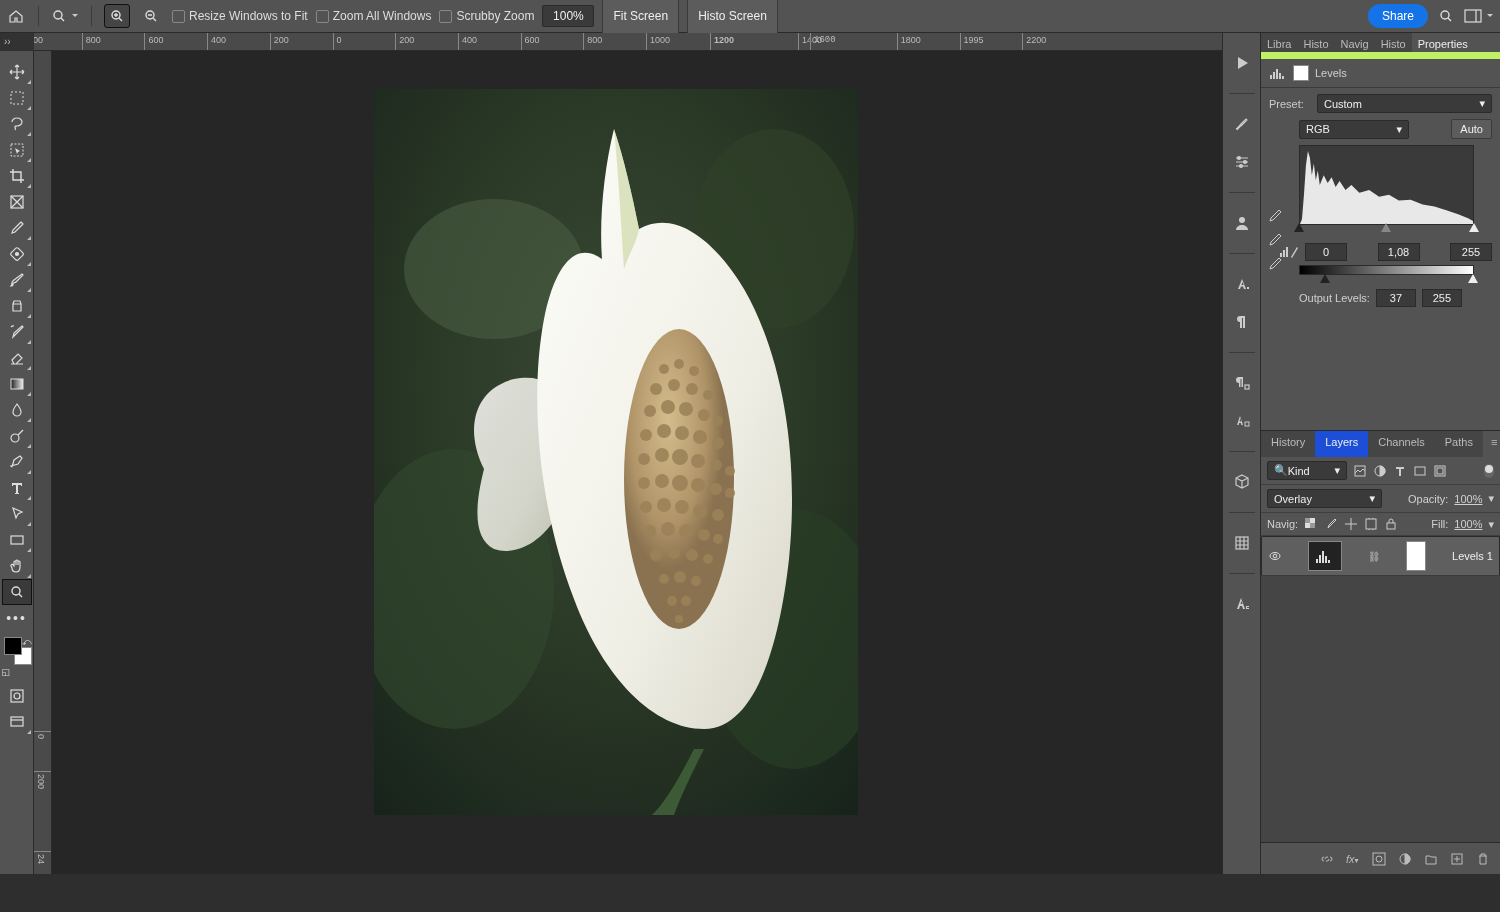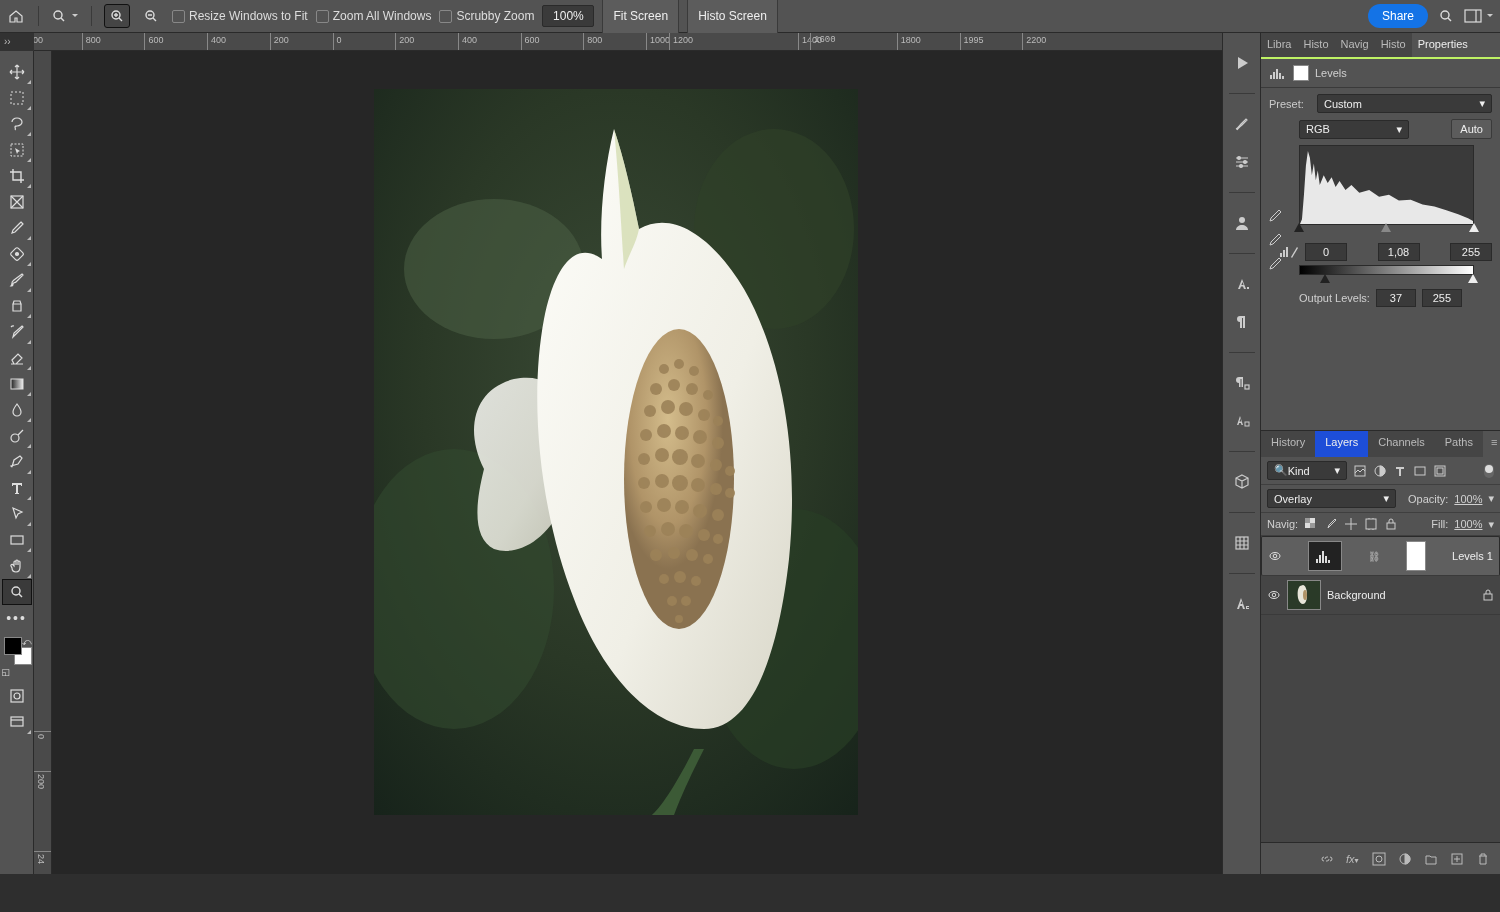--- a/index.html
+++ b/index.html
@@ -27,21 +27,21 @@
 .toolbar .fg{position:absolute;top:0;left:2px;width:18px;height:18px;background:#000;border:1px solid #888}
 .toolbar .bg{position:absolute;top:10px;left:12px;width:18px;height:18px;background:#fff;border:1px solid #888}
 .toolbar .swapic{position:absolute;top:0;right:0;font-size:9px;color:#ddd}
 .toolbar .miniic{position:absolute;bottom:0;left:0;font-size:9px;color:#ddd}
 .canvas-area{position:absolute;top:51px;left:52px;right:240px;bottom:0;background:#262626;overflow:hidden}
 .canvas-img{position:absolute;top:38px;left:322px;width:484px;height:726px;background:#1a2a1a;overflow:hidden}
 .mid-strip{position:absolute;top:33px;right:240px;width:38px;bottom:0;background:#535353;border-left:1px solid #2a2a2a;display:flex;flex-direction:column;align-items:center;padding-top:18px;gap:14px}
 .mid-strip .micon{width:24px;height:24px;display:flex;align-items:center;justify-content:center;color:#ccc}
 .mid-strip .sep{height:1px;width:26px;background:#3a3a3a;margin:4px 0}
 .rpanel{position:absolute;top:33px;right:0;width:240px;bottom:70px;background:#535353;border-left:1px solid #2a2a2a;display:flex;flex-direction:column;font-size:11px}
-.rtabs{display:flex;border-bottom:2px solid #bef264;height:26px;overflow:hidden}
+.rtabs{display:flex;border-bottom:7px solid #bef264;height:26px;overflow:hidden}
 .rtabs .tab{padding:5px 6px;color:#bbb;font-size:11px;white-space:nowrap;background:#454545}
 .rtabs .tab.active{background:#535353;color:#eee;font-weight:500}
 .propbody{padding:6px 8px;flex:0 0 auto}
 .proprow{display:flex;align-items:center;gap:6px;margin-bottom:6px}
 .proprow .plabel{color:#ccc;font-size:11px;min-width:42px}
 .sel{background:#3a3a3a;border:1px solid #2a2a2a;color:#eee;padding:2px 6px;border-radius:2px;font-size:11px;display:flex;justify-content:space-between;align-items:center}
 .bsq{background:#5c5c5c;border:1px solid #3a3a3a;color:#eee;padding:3px 8px;border-radius:2px;font-size:11px}
 .histo{width:175px;height:80px;background:#3a3a3a;border:1px solid #2a2a2a;position:relative;margin-left:30px}
 .histo svg{position:absolute;top:0;left:0;width:100%;height:100%}
 .slider3{position:relative;width:175px;height:10px;margin-left:30px;margin-top:-2px}
@@ -58,21 +58,21 @@
 .lpanel{position:absolute;right:0;bottom:70px;width:240px;top:430px;background:#535353;border-top:1px solid #2a2a2a;border-left:1px solid #2a2a2a;display:flex;flex-direction:column;font-size:11px}
 .ltabs{display:flex;height:26px}
 .ltabs .tab{padding:5px 10px;color:#bbb;font-size:11px;background:#454545}
 .ltabs .tab.active{background:#1d4ed8;color:#eee;font-weight:500}
 .ltabs .menu{margin-left:auto;padding:5px 8px;color:#bbb}
 .filterrow{display:flex;align-items:center;padding:4px 6px;gap:6px;border-bottom:1px solid #3f3f3f}
 .filterrow .sel{flex:0 0 80px}
 .filterrow .fic{width:14px;height:14px;color:#ccc}
 .blendrow{display:flex;align-items:center;padding:4px 6px;gap:6px;border-bottom:1px solid #3f3f3f}
 .blendrow .sel{flex:1}
-.blendrow .op{font-size:11px;margin-left:6px}
+.blendrow .op{font-size:11px;margin-left:20px}
 .lockrow{display:flex;align-items:center;padding:4px 6px;gap:6px;border-bottom:1px solid #3f3f3f}
 .lockrow .lic{width:14px;height:14px;color:#ccc}
 .layers{flex:1;overflow:auto;background:#454545}
 .layer{display:flex;align-items:center;padding:4px 6px;gap:6px;border-bottom:1px solid #3a3a3a}
 .layer.sel{background:#5f5f5f}
 .layer .eye{width:14px;height:14px;color:#ddd}
 .layer .thumb{width:34px;height:30px;background:#222;border:1px solid #888;display:flex;align-items:center;justify-content:center}
 .layer .mask{width:20px;height:30px;background:#fff;border:1px solid #888}
 .layer .nm{font-size:11px;color:#eee}
 .layer .lock{margin-left:auto;width:12px;height:12px;color:#ccc}
@@ -156,21 +156,21 @@
     <div class="tick" style="left: 47.7px;">800</div>
     <div class="tick" style="left: 110.4px;">600</div>
     <div class="tick" style="left: 173.1px;">400</div>
     <div class="tick" style="left: 235.8px;">200</div>
     <div class="tick" style="left: 298.5px;">0</div>
     <div class="tick" style="left: 361.2px;">200</div>
     <div class="tick" style="left: 423.9px;">400</div>
     <div class="tick" style="left: 486.6px;">600</div>
     <div class="tick" style="left: 549.3px;">800</div>
     <div class="tick" style="left: 612px;">1000</div>
-    <div class="tick" style="left: 635px;">1200</div>
+    <div class="tick" style="left: 676px; font-weight: bold;">1200</div>
     <div class="tick" style="left: 764px;">1400</div>
     <div class="tick" style="left: 776px; font-family: Liberation Mono, monospace;">1600</div>
     <div class="tick" style="left: 862.8px;">1800</div>
     <div class="tick" style="left: 925.5px;">1995</div>
     <div class="tick" style="left: 988.2px;">2200</div>
   </div>
 <div class="ruler-v">
   <div class="tick" style="top:680px"><span>0</span></div>
   <div class="tick" style="top:720px"><span>200</span></div>
   <div class="tick" style="top:800px"><span>24</span></div>
@@ -718,41 +718,20 @@
             <rect x="5" y="8" width="2" height="8" fill="#ddd"></rect>
             <rect x="8" y="4" width="2" height="12" fill="#ddd"></rect>
             <rect x="11" y="9" width="2" height="7" fill="#ddd"></rect>
             <rect x="14" y="13" width="2" height="3" fill="#ddd"></rect>
           </svg>
         </div>
       <span style="font-size:10px;color:#ccc">⛓</span>
       <div class="mask"></div>
       <span class="nm">Levels 1</span>
     </div>
-    <div class="layer">
-      <div class="eye">
-          <svg width="14" height="14" viewBox="0 0 14 14" fill="none" stroke="#ddd">
-            <ellipse cx="7" cy="7" rx="5" ry="3.5"></ellipse>
-            <circle cx="7" cy="7" r="1.8"></circle>
-          </svg>
-        </div>
-      <div class="thumb" style="background:#2a3a28">
-          <svg width="28" height="26" viewBox="0 0 28 26">
-            <path d="M10 4c-2 2-3 6-2 12 1 4 3 6 5 6s4-3 4-9-2-10-4-10z" fill="#e8e6da"></path>
-            <ellipse cx="15" cy="13" rx="2" ry="5" fill="#b09468"></ellipse>
-          </svg>
-        </div>
-      <span class="nm">Background</span>
-      <div class="lock">
-          <svg width="12" height="12" viewBox="0 0 12 12" fill="none" stroke="#ccc">
-            <rect x="2" y="5" width="8" height="6"></rect>
-            <path d="M4 5V3a2 2 0 014 0v2"></path>
-          </svg>
-        </div>
-    </div>
   </div>
 </div>
 
 <div class="bottombar">
   <div class="bic">
       <svg width="14" height="14" viewBox="0 0 14 14" fill="none" stroke="#bbb">
         <path d="M5 7a2 2 0 012-2h1M9 7a2 2 0 01-2 2H6M4 5a2 2 0 000 4M10 5a2 2 0 010 4"></path>
       </svg>
     </div>
   <div class="bic"><span style="font-style:italic;font-size:11px;color:#bbb">fx</span><span style="font-size:8px">▾</span></div>

